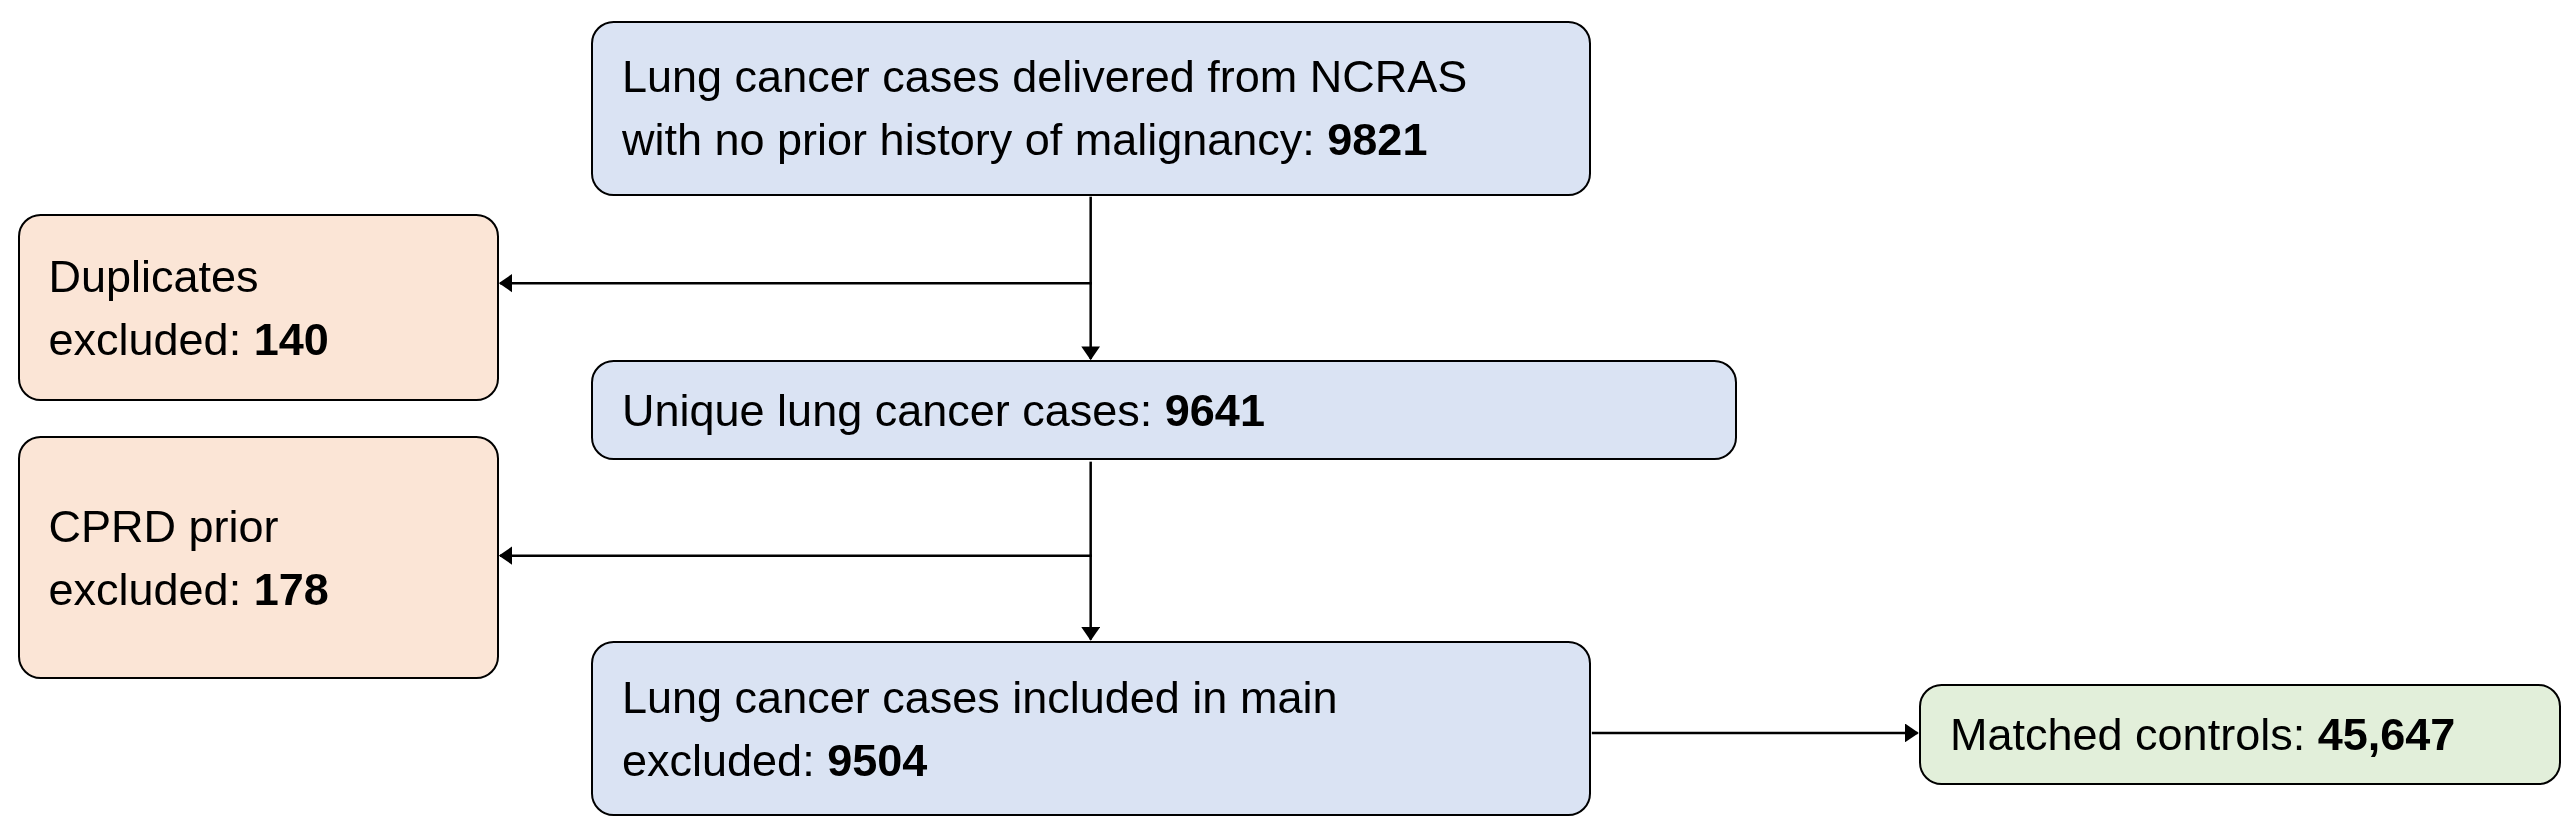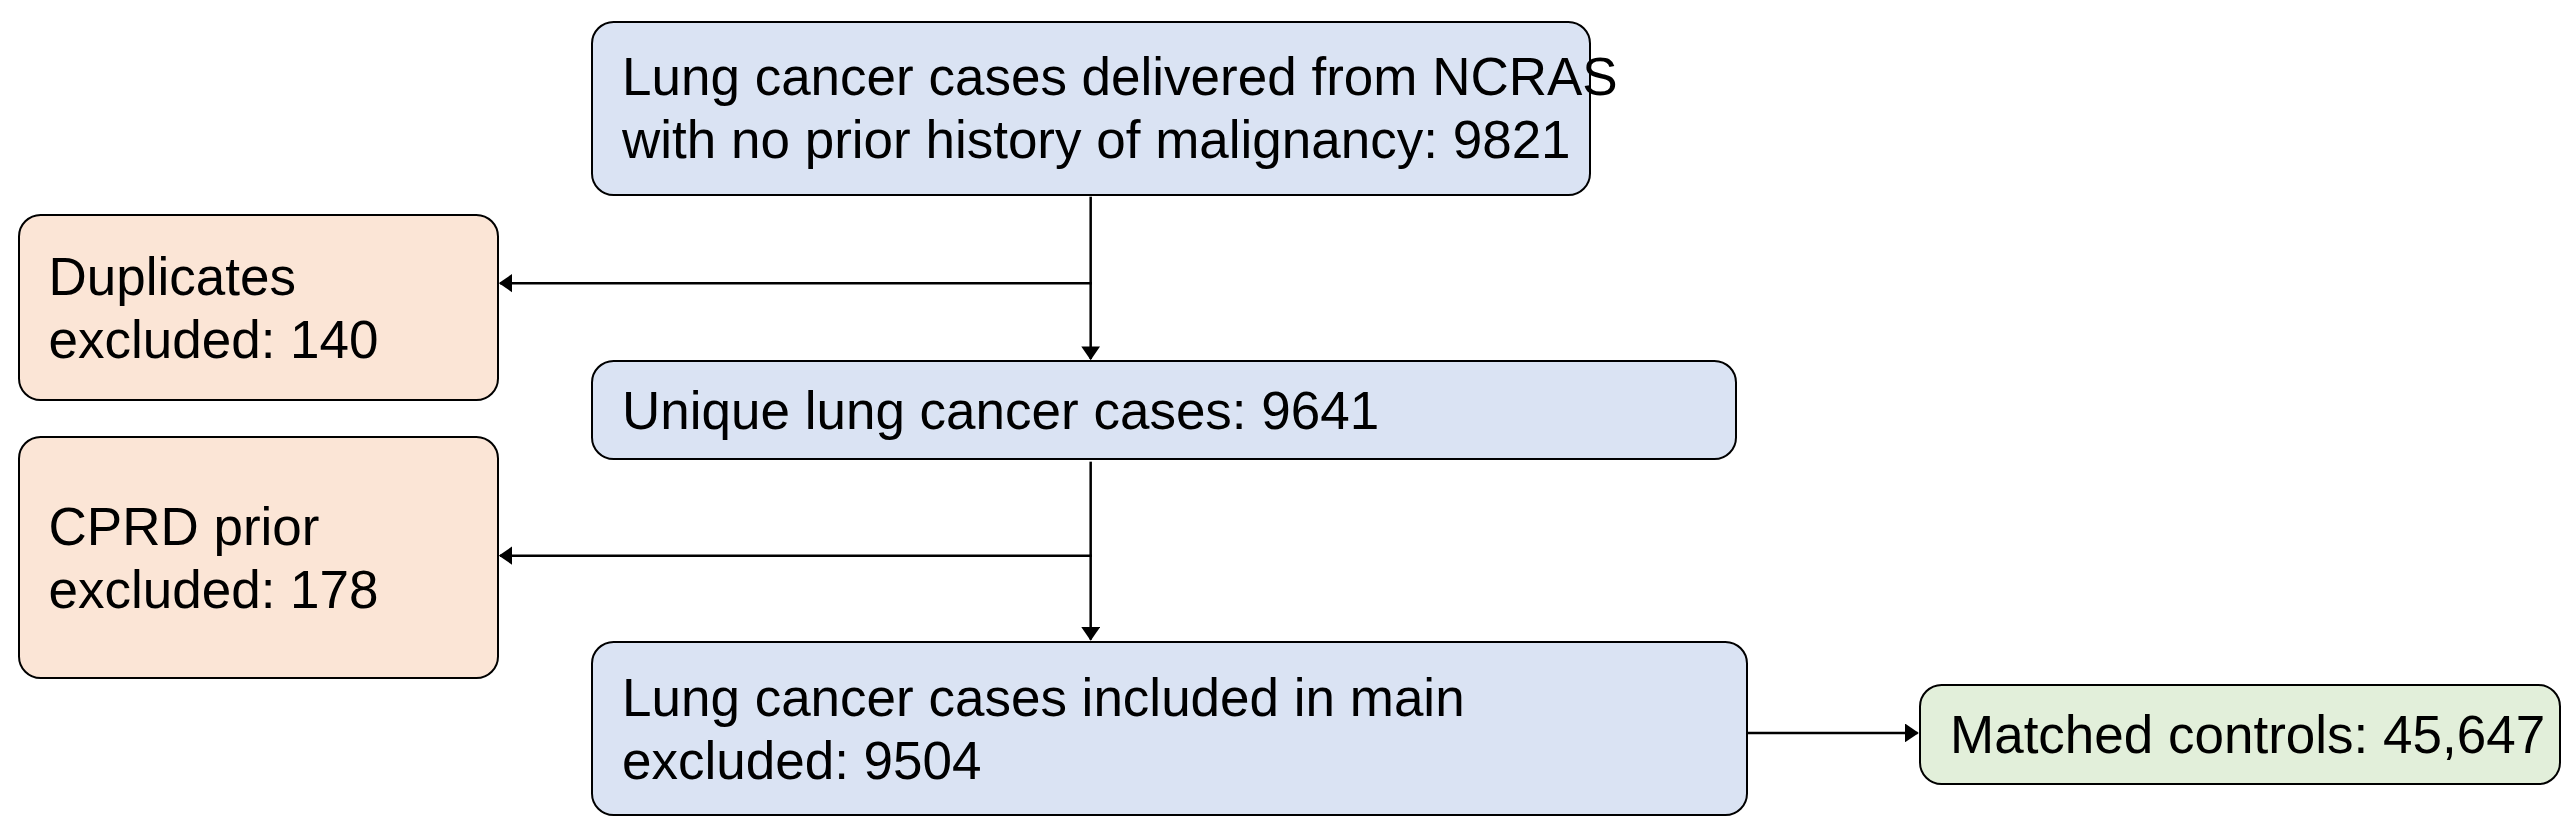--- a/index.html
+++ b/index.html
@@ -18,26 +18,26 @@
   }
   .box {
     position: absolute;
     box-sizing: border-box;
     border: 2.5px solid #000000;
     border-radius: 22.6px;
     display: flex;
     flex-direction: column;
     justify-content: center;
     padding: 0 29px;
-    font-size: 53px;
+    font-size: 45px;
     line-height: 63px;
     letter-spacing: 0;
   }
   .ln { white-space: nowrap; }
-  .box b { font-weight: 400; text-align: right; }
+  .box b { font-weight: 700; text-align: right; }
   .blue  { background: #dae3f3; }
   .peach { background: #fbe5d6; }
   .green { background: #e2efda; }
   svg.connectors {
     position: absolute;
     left: 0;
     top: 0;
     pointer-events: none;
   }
 </style>
@@ -85,21 +85,21 @@
 
   <div class="box peach" style="left:17.5px; top:436px; width:481px; height:243px;">
     <div class="ln">
       <span>CPRD prior</span>
     </div>
     <div class="ln">
       <span>excluded: </span><b>178</b>
     </div>
   </div>
 
-  <div class="box blue" style="left:591px; top:641px; width:1157px; height:175px;">
+  <div class="box blue" style="left:591px; top:641px; width:1000px; height:175px;">
     <div class="ln">
       <span>Lung cancer cases included in main</span>
     </div>
     <div class="ln">
       <span>excluded: </span><b>9504</b>
     </div>
   </div>
 
   <div class="box green" style="left:1919px; top:684px; width:642px; height:101px;">
     <div class="ln">

